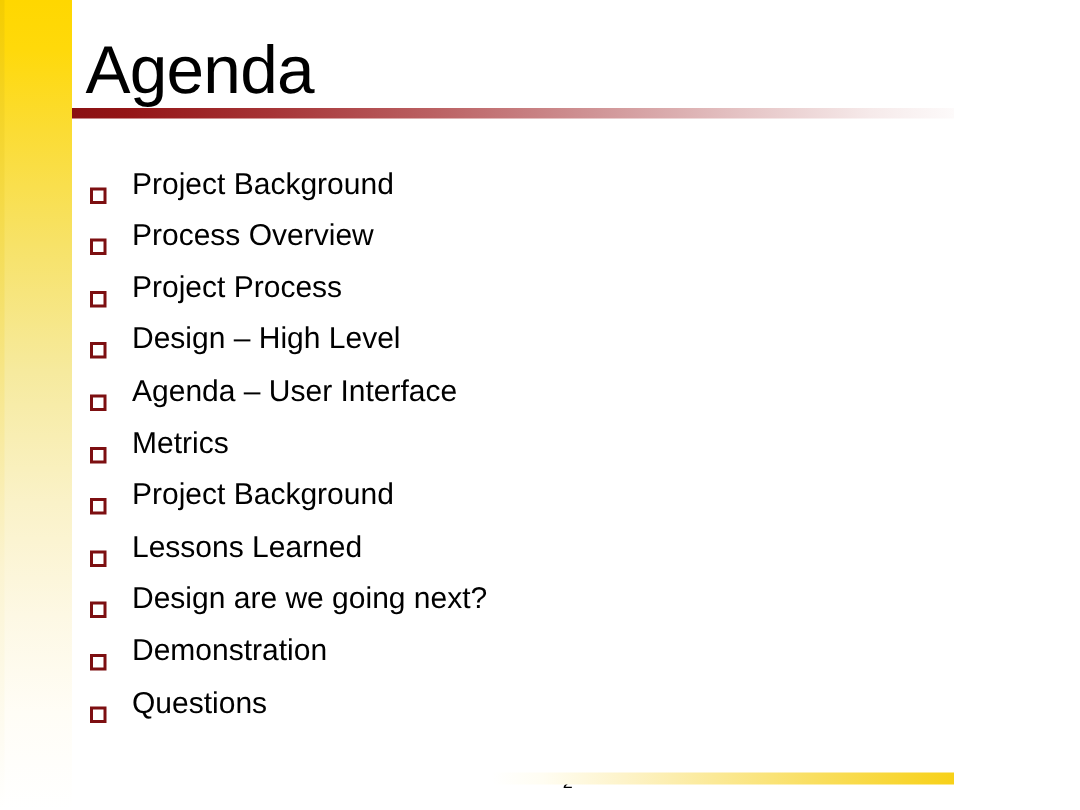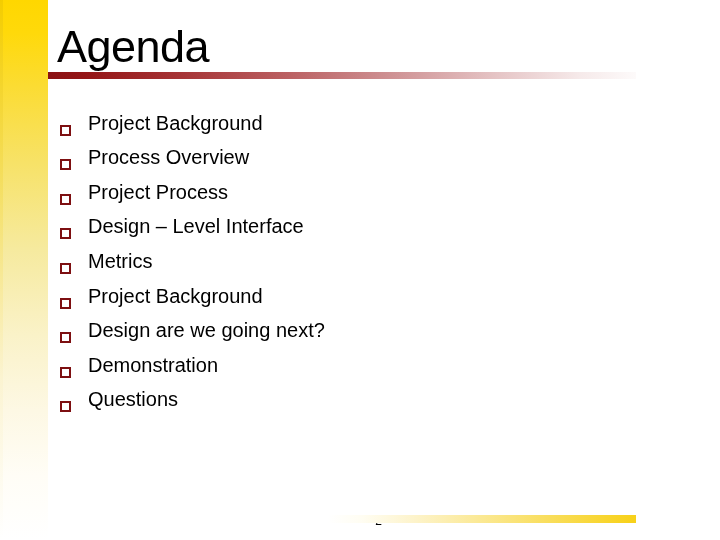--- a/index.html
+++ b/index.html
@@ -197,36 +197,44 @@
     <div class="bullet-row">
       <span class="bullet-marker"></span>
       <span class="bullet-text">Process Overview</span>
     </div>
 
     <div class="bullet-row">
       <span class="bullet-marker"></span>
       <span class="bullet-text">Project Process</span>
     </div>
 
-
-    <div class="bullet-row">
-      <span class="bullet-marker"></span>
-      <span class="bullet-text">Design – Level Interface</span>
+    <div class="bullet-row">
+      <span class="bullet-marker"></span>
+      <span class="bullet-text">Design – High Level</span>
+    </div>
+
+    <div class="bullet-row">
+      <span class="bullet-marker"></span>
+      <span class="bullet-text">Agenda – User Interface</span>
     </div>
 
     <div class="bullet-row">
       <span class="bullet-marker"></span>
       <span class="bullet-text">Metrics</span>
     </div>
 
     <div class="bullet-row">
       <span class="bullet-marker"></span>
       <span class="bullet-text">Project Background</span>
     </div>
 
+    <div class="bullet-row">
+      <span class="bullet-marker"></span>
+      <span class="bullet-text">Lessons Learned</span>
+    </div>
 
     <div class="bullet-row">
       <span class="bullet-marker"></span>
       <span class="bullet-text">Design are we going next?</span>
     </div>
 
     <div class="bullet-row">
       <span class="bullet-marker"></span>
       <span class="bullet-text">Demonstration</span>
     </div>

